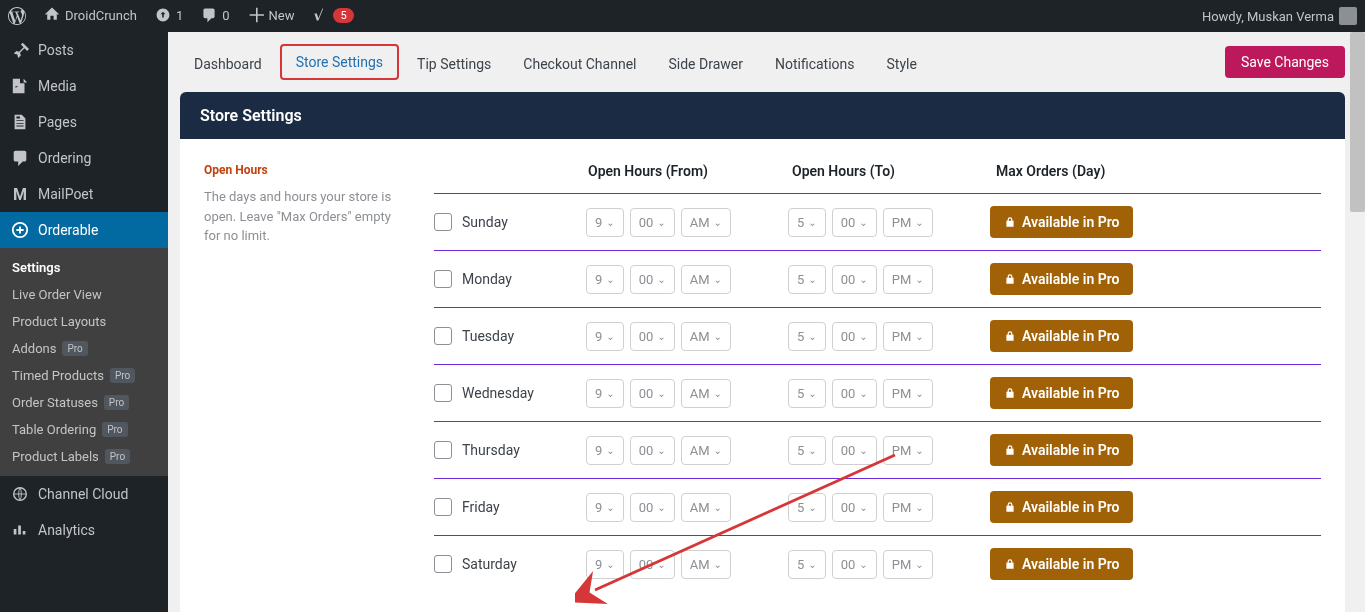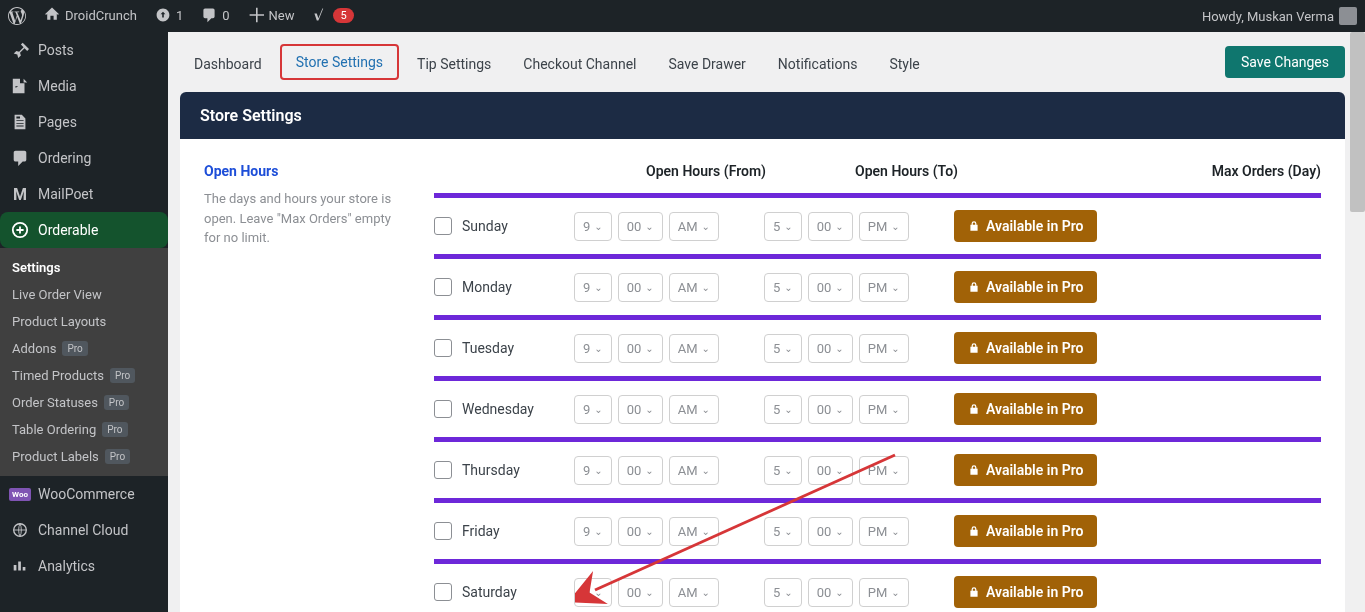--- a/index.html
+++ b/index.html
@@ -8,50 +8,50 @@
     
     .admin-bar { height: 32px; background: #1d2327; color: #c3c4c7; display: flex; align-items: center; padding: 0 8px; font-size: 13px; justify-content: space-between; }
     .admin-bar-left, .admin-bar-right { display: flex; align-items: flex-start; gap: 18px; }
     .admin-bar-item { display: flex; align-items: center; gap: 5px; cursor: pointer; color: #c3c4c7; }
     .badge-red { background: #d63638; color: #fff; border-radius: 10px; padding: 1px 7px; font-size: 11px; }
     .avatar { width: 18px; height: 18px; background: #8c8f94; border-radius: 2px; }
     
     
     .sidebar { position: absolute; top: 32px; left: 0; width: 168px; height: calc(100% - 32px); background: #1d2327; color: #c3c4c7; font-size: 14px; overflow-y: auto; }
     .sidebar-item { display: flex; align-items: center; gap: 8px; padding: 8px 10px; cursor: pointer; }
-    .sidebar-item.active { background: #14532d; color: #fff; border-radius: 8px; }
+    .sidebar-item.active { background: #0369a1; color: #fff; }
     .sidebar-item.active::after { content: ''; position: absolute; right: -8px; border: 8px solid transparent; border-right-color: #f0f0f1; }
     .sidebar-icon { width: 20px; height: 20px; display: flex; align-items: center; justify-content: center; }
     .submenu { background: #404040; padding: 6px 0; }
     .submenu-item { padding: 6px 12px; font-size: 13px; cursor: pointer; color: #c3c4c7; display: flex; align-items: center; gap: 6px; }
     .submenu-item.active { color: #fff; font-weight: 600; }
     .pro-badge { background: #50575e; color: #c3c4c7; font-size: 10px; padding: 2px 5px; border-radius: 3px; text-align: right; }
     
     
     .main { position: absolute; top: 32px; left: 160px; right: 0; height: calc(100% - 32px); overflow-y: auto; padding: 0 20px; }
     
     
     .tabs { display: flex; align-items: center; padding: 12px 0; gap: 4px; justify-content: space-between; }
     .tabs-left { display: flex; align-items: flex-end; gap: 4px; }
     .tab { padding: 8px 14px; font-size: 14px; color: #3c434a; cursor: pointer; border-radius: 4px; }
     .tab.active { color: #2271b1; border: 2.5px solid #d63638; }
-    .save-btn { background: #0f766e; color: #fff; padding: 8px 16px; border-radius: 4px; font-size: 14px; cursor: pointer; border: none; }
+    .save-btn { background: #be185d; color: #fff; padding: 8px 16px; border-radius: 4px; font-size: 14px; cursor: pointer; border: none; }
     
     
     .panel { background: #fff; border-radius: 6px; overflow: hidden; margin-bottom: 20px; }
     .panel-header { background: #1c2b44; color: #fff; padding: 14px 20px; font-size: 16px; font-weight: 600; }
     .panel-body { display: flex; padding: 24px; gap: 30px; }
     .panel-sidebar { width: 200px; }
-    .panel-sidebar h3 { font-size: 14px; color: #1d4ed8; margin-bottom: 10px; }
+    .panel-sidebar h3 { font-size: 12px; color: #c2410c; margin-bottom: 10px; }
     .panel-sidebar p { font-size: 13px; color: #8c8f94; line-height: 1.5; }
     .panel-content { flex: 1; }
     
     
-    .hours-header { display: grid; grid-template-columns: 140px 190px 190px 1fr; gap: 2px; padding: 0 0 14px 0; font-weight: 600; font-size: 14px; color: #1d2327; text-align: right; }
-    .hours-row { display: grid; grid-template-columns: 140px 190px 190px 1fr; align-items: center; padding: 12px 0; border-top: 5px solid #6d28d9; }
+    .hours-header { display: grid; grid-template-columns: 140px 190px 190px 1fr; gap: 14px; padding: 0 0 14px 0; font-weight: 600; font-size: 14px; color: #1d2327; }
+    .hours-row { display: grid; grid-template-columns: 140px 190px 190px 1fr; align-items: center; padding: 12px 0; border-top: 1px solid #6d28d9; gap: 12px; }
     .day-cell { display: flex; align-items: center; gap: 10px; font-size: 14px; color: #3c434a; }
     .day-checkbox { width: 18px; height: 18px; border: 1.5px solid #8c8f94; border-radius: 3px; cursor: pointer; }
     .time-group { display: flex; gap: 6px; }
     .time-select { border: 1px solid #d0d0d0; border-radius: 4px; padding: 6px 8px; font-size: 13px; color: #8c8f94; background: #fff; display: flex; align-items: center; gap: 4px; cursor: pointer; }
     .chevron { font-size: 10px; color: #8c8f94; }
     .pro-button { background: #a16207; color: #fff; padding: 8px 14px; border-radius: 4px; font-size: 14px; font-weight: 600; cursor: pointer; border: none; display: inline-flex; align-items: center; gap: 6px; }
     
     
     .arrow-svg { position: absolute; pointer-events: none; z-index: 100; }
     
@@ -181,26 +181,20 @@
       </div>
     <div class="submenu-item">
         <span>Table Ordering</span>
         <span class="pro-badge">Pro</span>
       </div>
     <div class="submenu-item">
         <span>Product Labels</span>
         <span class="pro-badge">Pro</span>
       </div>
   </div>
-  <div class="sidebar-item">
-      <span class="sidebar-icon">
-        <span style="background:#7f54b3;color:#fff;font-size:8px;padding:2px 3px;border-radius:2px;font-weight:bold">Woo</span>
-      </span>
-      <span>WooCommerce</span>
-    </div>
   <div class="sidebar-item">
       <span class="sidebar-icon">
         <svg width="18" height="18" viewBox="0 0 20 20">
           <circle cx="10" cy="10" r="7" fill="none" stroke="currentColor" stroke-width="1.5"></circle>
           <path d="M3 10h14M10 3c2 3 2 11 0 14M10 3c-2 3-2 11 0 14" fill="none" stroke="currentColor" stroke-width="1"></path>
         </svg>
       </span>
       <span>Channel Cloud</span>
     </div>
   <div class="sidebar-item">
@@ -213,21 +207,21 @@
     </div>
 </div>
 
 <div class="main">
   <div class="tabs">
     <div class="tabs-left">
       <div class="tab">Dashboard</div>
       <div class="tab active">Store Settings</div>
       <div class="tab">Tip Settings</div>
       <div class="tab">Checkout Channel</div>
-      <div class="tab">Save Drawer</div>
+      <div class="tab">Side Drawer</div>
       <div class="tab">Notifications</div>
       <div class="tab">Style</div>
     </div>
     <button class="save-btn">Save Changes</button>
   </div>
 
   <div class="panel">
     <div class="panel-header">Store Settings</div>
     <div class="panel-body">
       <div class="panel-sidebar">

